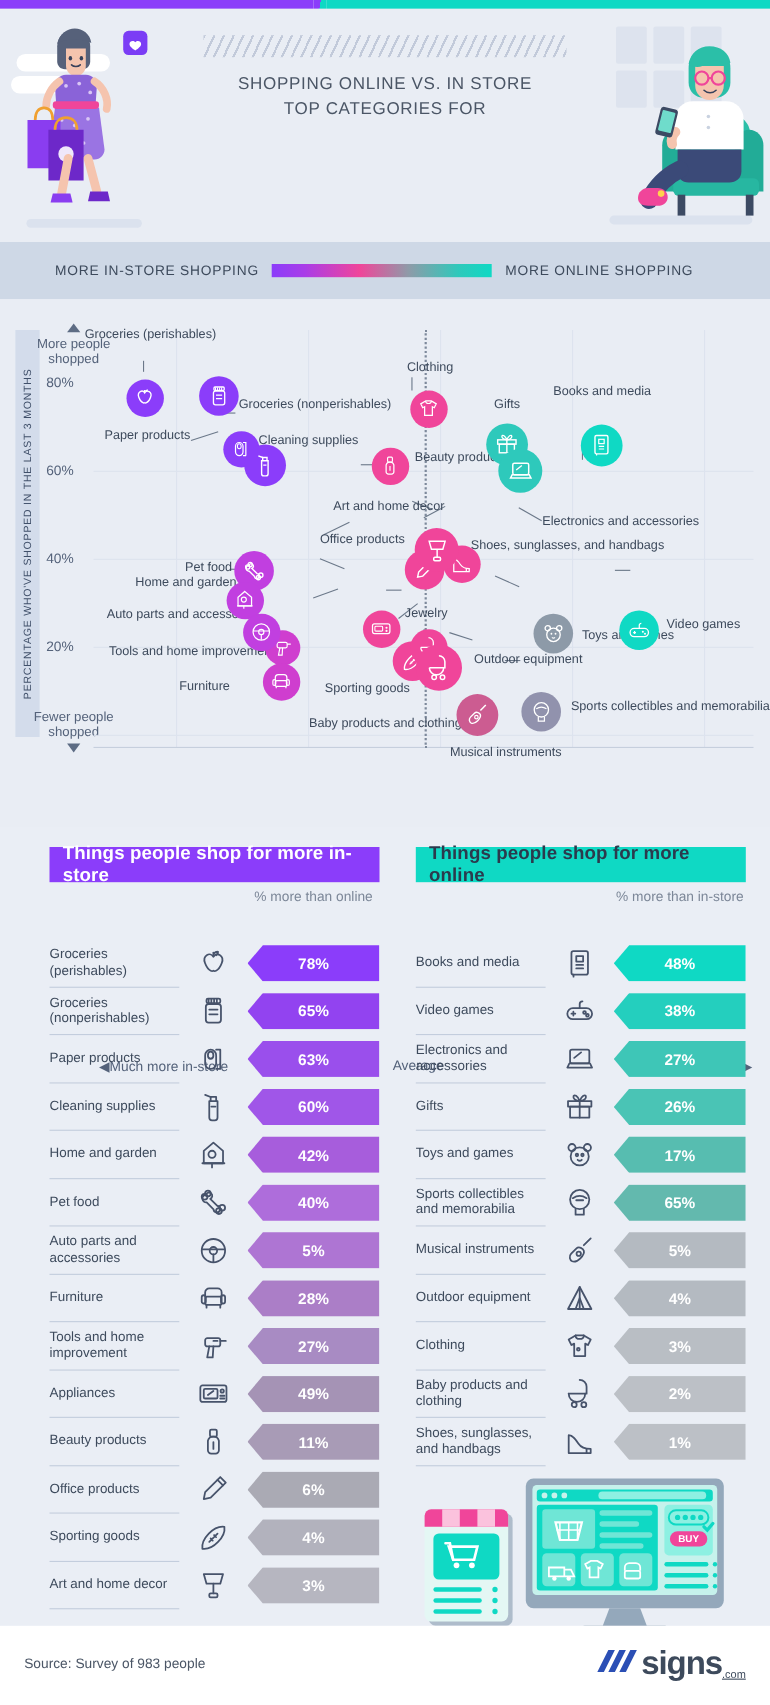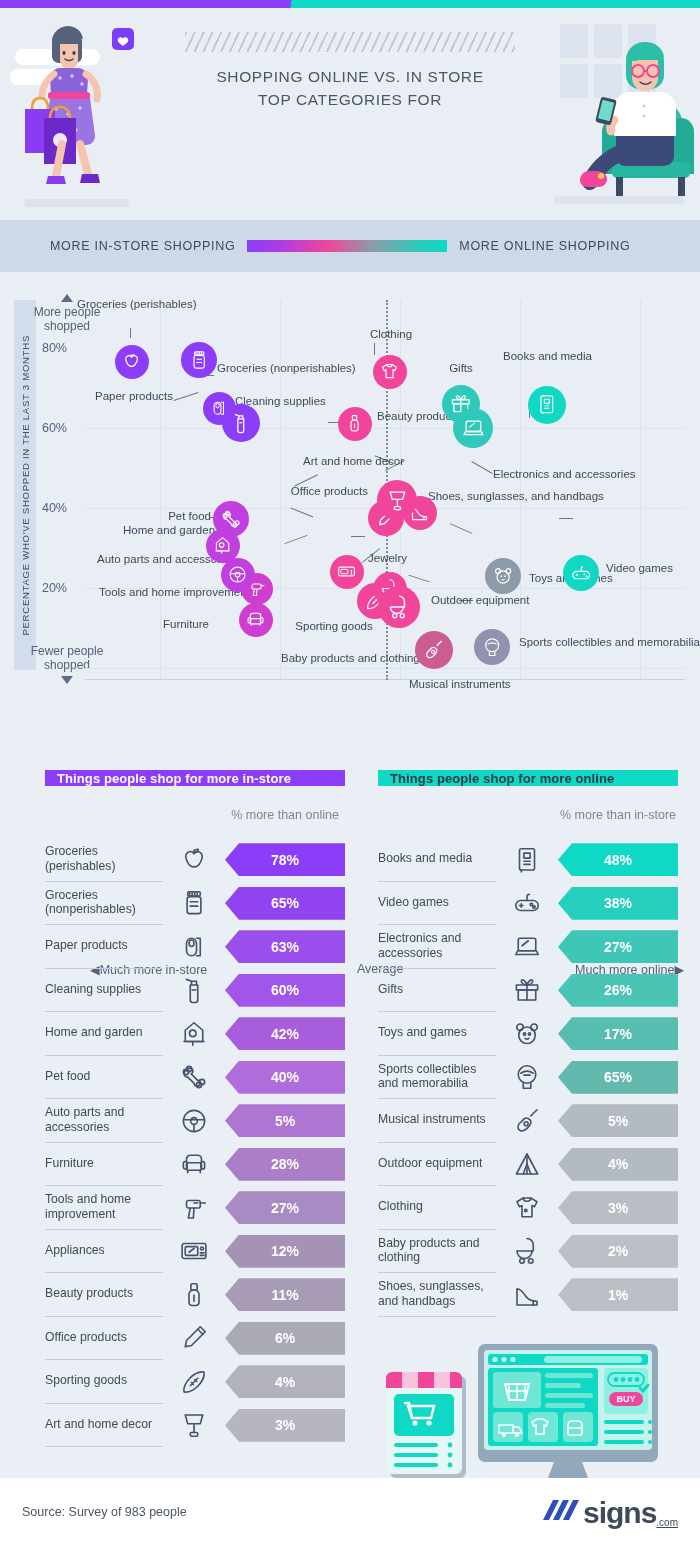--- a/index.html
+++ b/index.html
@@ -69,22 +69,22 @@
   .lead { position:absolute; background:#6b7889; }
 
   .xaxis-labels { position:absolute; left:0; top:690px; width:700px; height:22px; }
   .xal { position:absolute; font-size:12.5px; color:#54627a; }
 
   
   .panels { position:absolute; top:770px; left:0; width:700px; }
   .panel { position:absolute; width:300px; }
   .panel.left  { left:45px; }
   .panel.right { left:378px; }
-  .phead { height:16px; display:flex; align-items:center; padding-left:12px;
-    font-size:13px; font-weight:bold; letter-spacing:.1px; }
+  .phead { height:32px; display:flex; align-items:center; padding-left:12px;
+    font-size:17px; font-weight:bold; letter-spacing:.1px; }
   .phead.p-instore { background:#8b3dfa; color:#ffffff; }
   .phead.p-online  { background:#0fd9c4; color:#2b3a4d; }
   .colhead { position:absolute; right:0; top:38px; width:120px; text-align:center;
     font-size:12.5px; line-height:1.25; color:#7c8798; }
   .rows { margin-top:52px; }
   .row { display:flex; align-items:center; height:43.5px; position:relative; }
   .rname { width:118px; font-size:12.2px; line-height:1.2; color:#3d4a5c;
      border-bottom:1px solid #c3cddd; height:100%; display:flex; align-items:center; padding-bottom:1px; }
   .ricon { width:62px; display:flex; align-items:center; justify-content:center; }
   .ricon svg { width:30px; height:30px; }
@@ -660,21 +660,21 @@
           <div class="rname">Appliances</div>
           <div class="ricon">
             <svg viewBox="0 0 24 24" fill="none" stroke="#47536b" stroke-width="1.3" stroke-linecap="round" stroke-linejoin="round">
               <rect x="2.5" y="6" width="19" height="12" rx="1.6"></rect>
               <rect x="5" y="8.5" width="10" height="7" rx="1"></rect>
               <path d="M8 13l4-3"></path>
               <circle cx="18.4" cy="10" r="1.2"></circle>
               <path d="M17 13.5h3M17 15.5h3"></path>
             </svg>
           </div>
-          <div class="rbar" style="background:#a593b5">12%</div>
+          <div class="rbar" style="background:#a593b5">49%</div>
         </div>
         <div class="row">
           <div class="rname">Beauty products</div>
           <div class="ricon">
             <svg viewBox="0 0 24 24" fill="none" stroke="#47536b" stroke-width="1.3" stroke-linecap="round" stroke-linejoin="round">
               <rect x="9.5" y="3" width="5" height="5" rx="1"></rect>
               <path d="M8 11a4 4 0 0 1 4-3 4 4 0 0 1 4 3v7a2.4 2.4 0 0 1-2.4 2.4h-3.2A2.4 2.4 0 0 1 8 18z"></path>
               <path d="M12 12v5"></path>
             </svg>
           </div>

